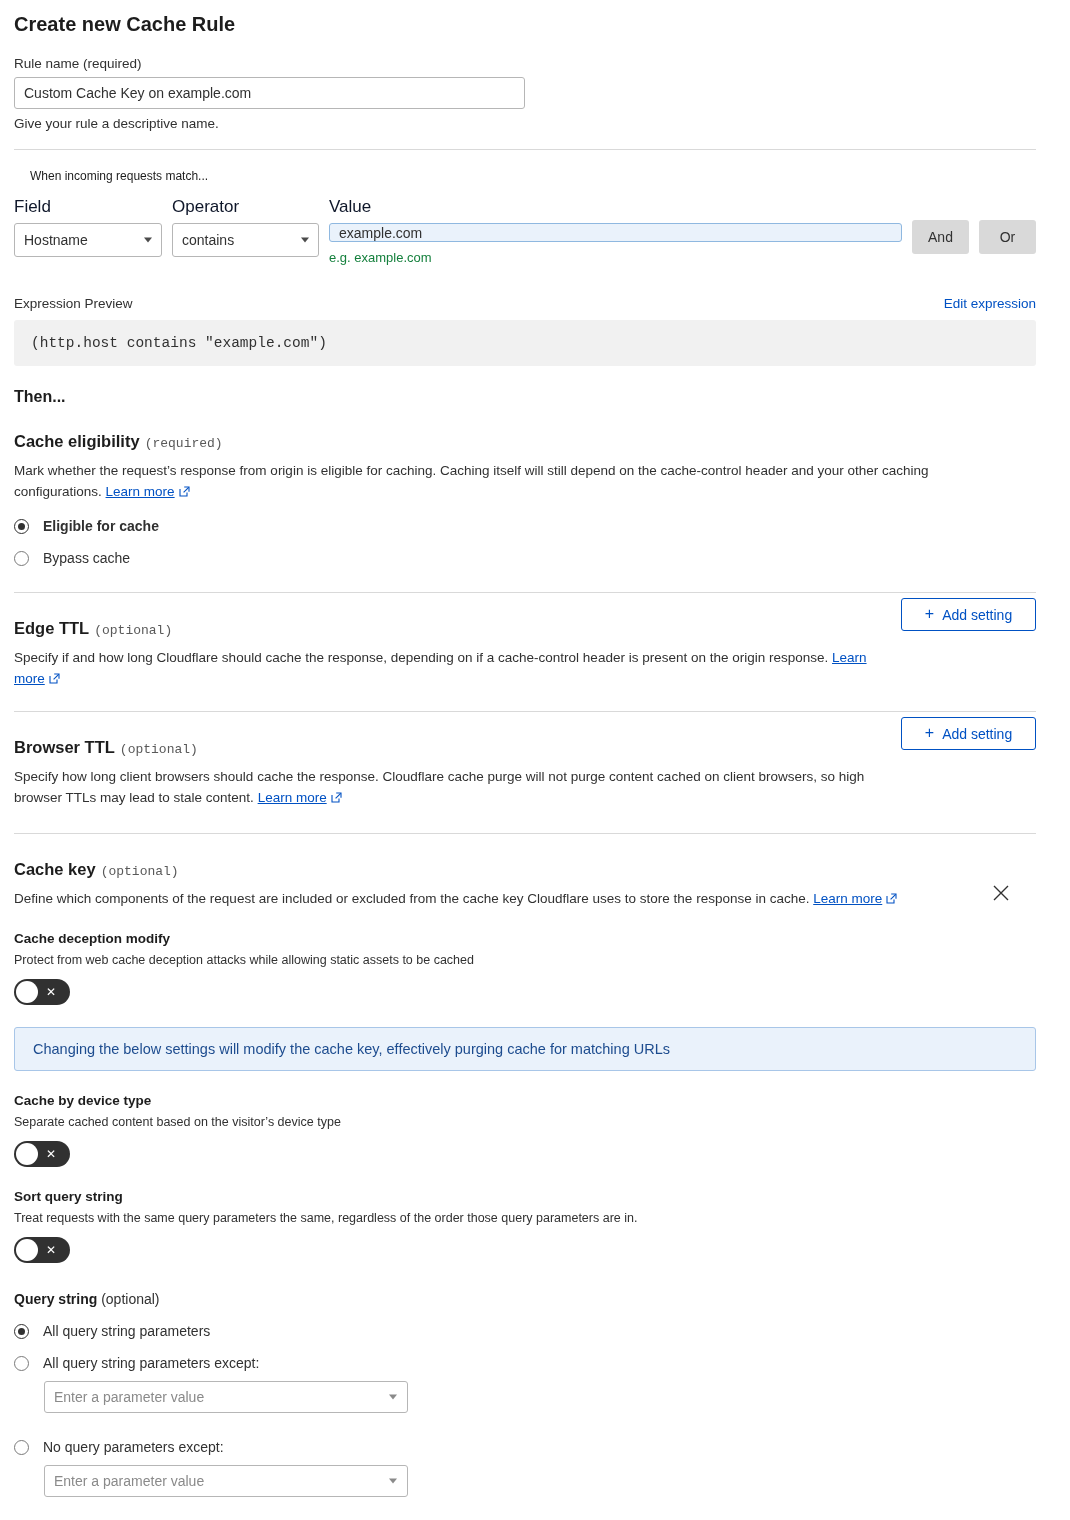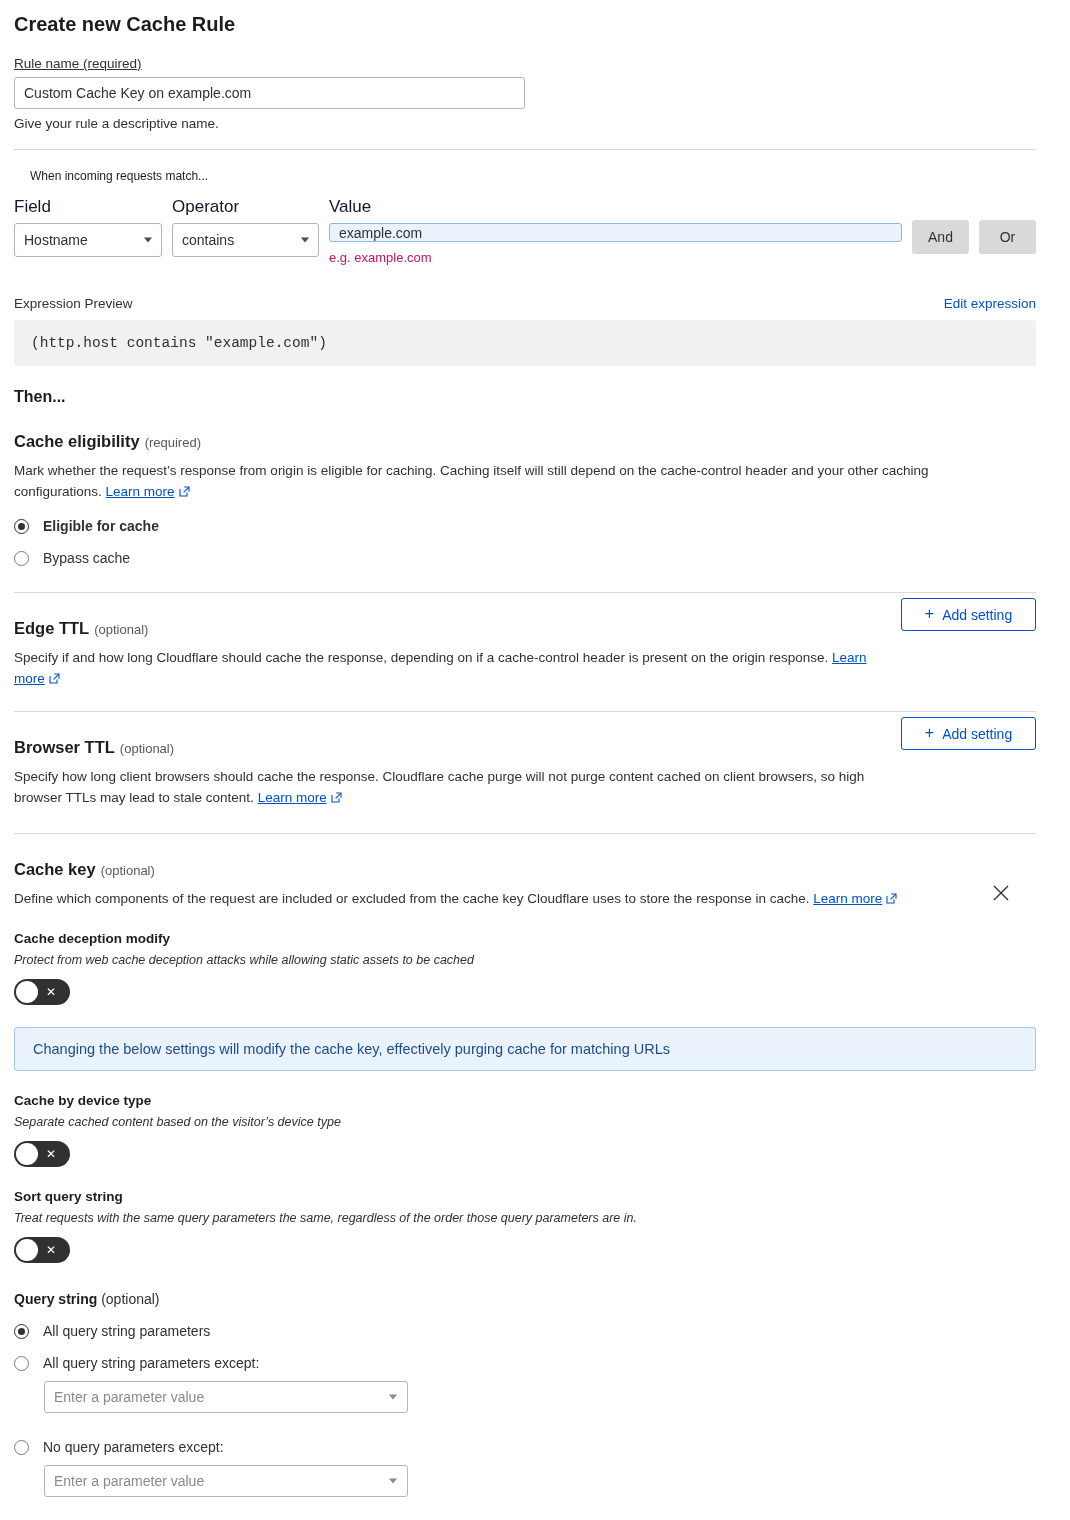--- a/index.html
+++ b/index.html
@@ -21,21 +21,20 @@
     font-size: 20px;
     font-weight: bold;
     color: #1d1d1d;
     padding-top: 13px;
     margin-bottom: 20px;
   }
   .label-sm {
     font-size: 13.5px;
     color: #313131;
     margin-bottom: 6px;
-    text-decoration: underline;
   }
   .help-sm {
     font-size: 13.5px;
     color: #313131;
     margin-top: 7px;
   }
   input.text-input {
     width: 511px;
     height: 32px;
     border: 1px solid #b6b6b6;
@@ -98,21 +97,21 @@
     border: 1px solid #8fb8e0;
     border-radius: 3px;
     background: #eaf2fb;
     padding: 0 9px;
     font-size: 14px;
     font-family: "Liberation Sans", sans-serif;
     color: #313131;
   }
   .val-help {
     font-size: 13px;
-    color: #be185d;
+    color: #15803d;
     margin-top: 8px;
   }
   .btn-gray {
     height: 34px;
     min-width: 57px;
     border: none;
     border-radius: 3px;
     background: #d9d9d9;
     color: #313131;
     font-size: 14px;
@@ -152,20 +151,21 @@
     font-size: 16.5px;
     color: #1d1d1d;
     font-weight: bold;
     margin: 26px 0 0 0;
   }
   .sub-head .opt {
     font-size: 13px;
     font-weight: normal;
     color: #595959;
     margin-left: 5px;
+    font-family: Liberation Mono, monospace;
   }
   .para {
     font-size: 13.5px;
     color: #313131;
     line-height: 1.56;
     margin-top: 9px;
     max-width: 1000px;
   }
   .link {
     color: #0051c3;
@@ -247,21 +247,20 @@
   .small-head {
     font-size: 13.5px;
     font-weight: bold;
     color: #1d1d1d;
     margin-top: 22px;
   }
   .small-desc {
     font-size: 12.5px;
     color: #313131;
     margin-top: 7px;
-    font-style: italic;
   }
   .toggle {
     width: 56px;
     height: 26px;
     border-radius: 13px;
     background: #313131;
     position: relative;
     margin-top: 12px;
     cursor: pointer;
   }

